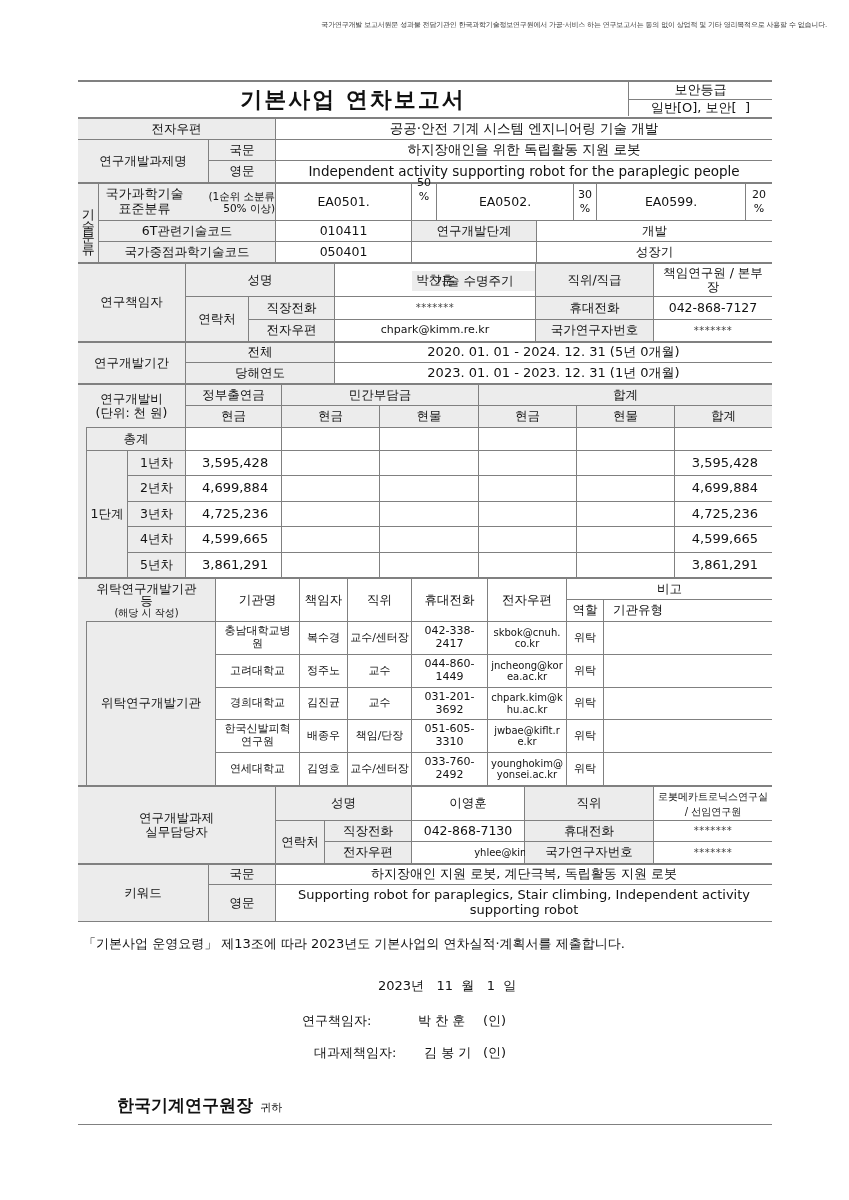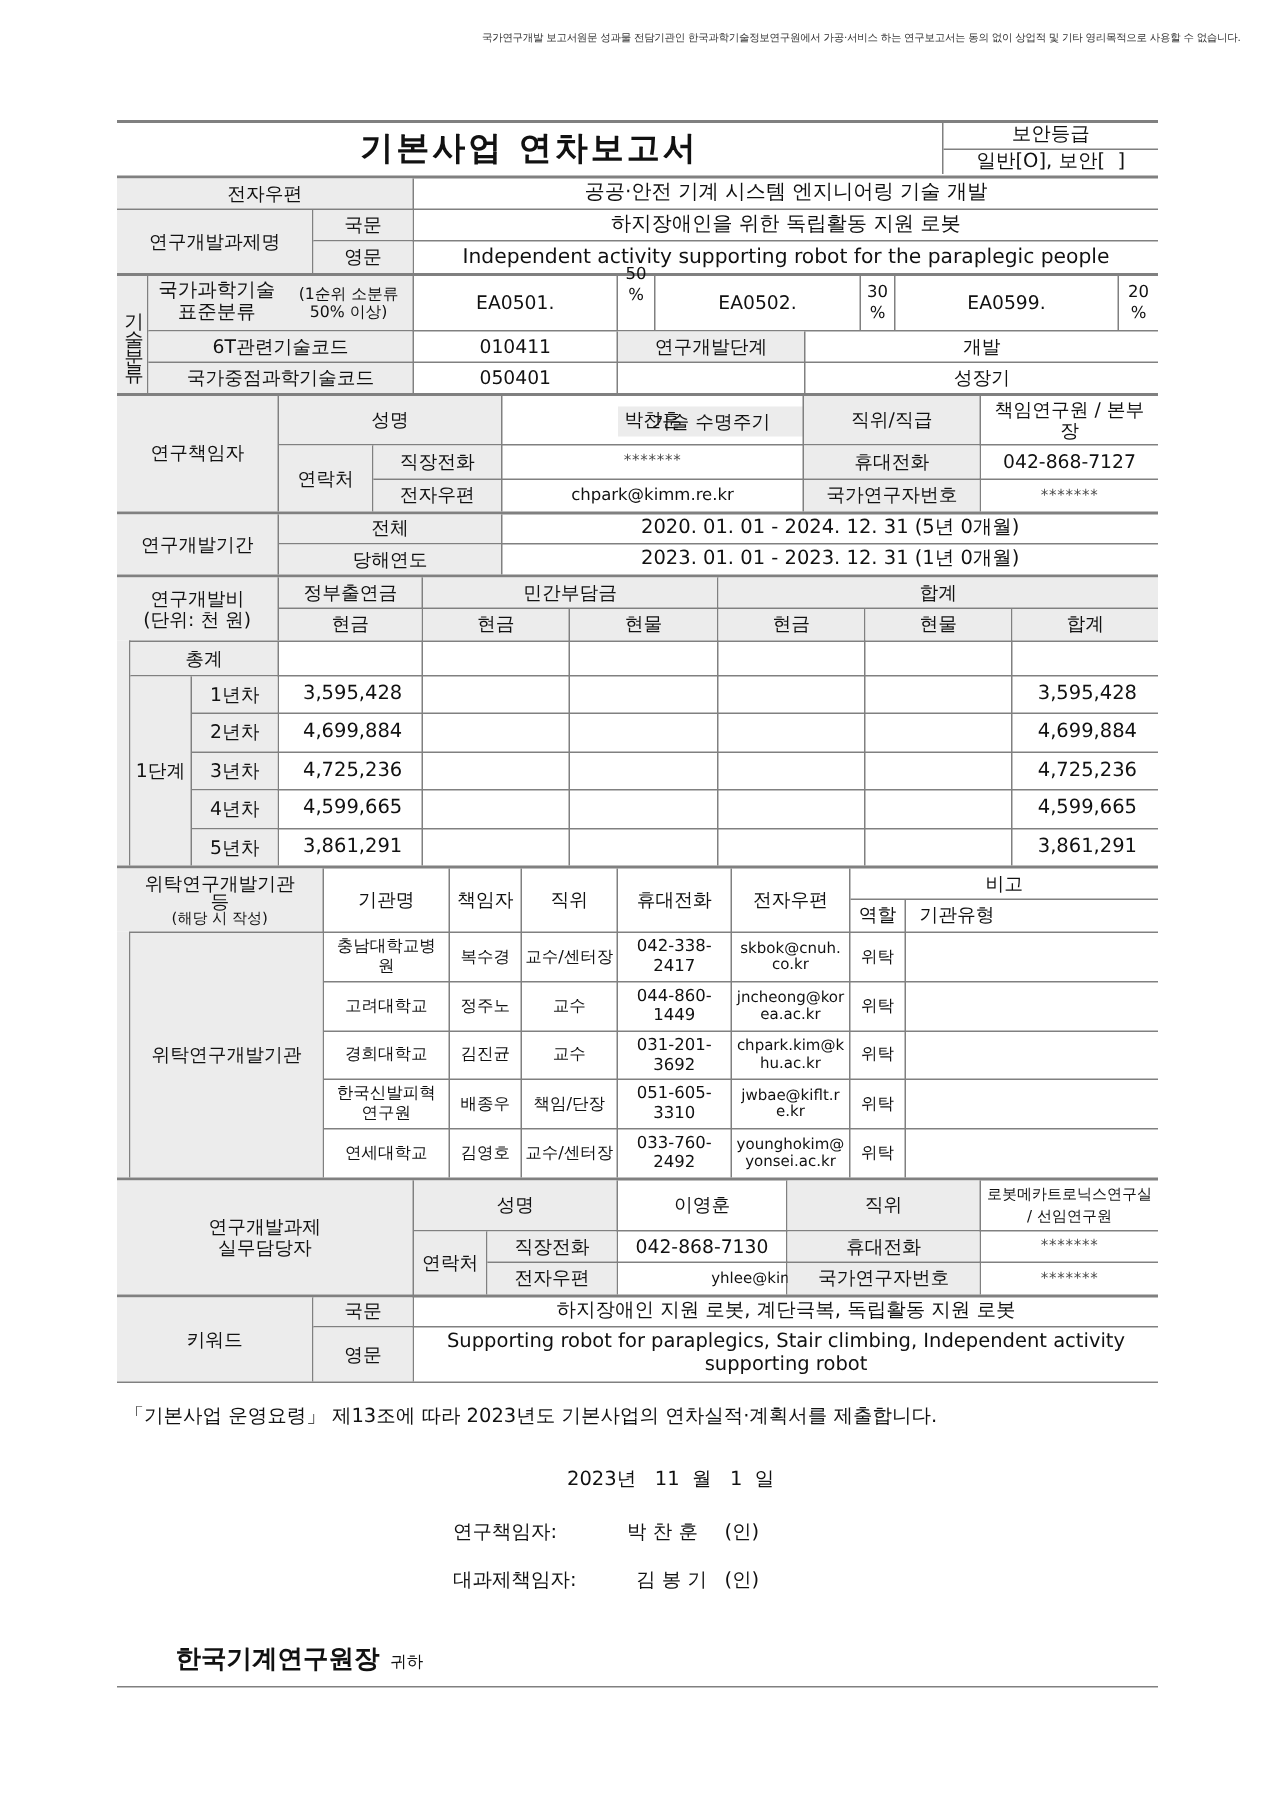--- a/index.html
+++ b/index.html
@@ -45,21 +45,21 @@
 <div class="c g" style="left:209px;top:161px;width:66px;height:21px;">영문</div>
 <div class="c" style="left:276px;top:161px;width:496px;height:21px;font-size:13.5px;">Independent activity supporting robot for the paraplegic people</div>
 <div class="hl" style="left:78px;top:182px;width:694px;height:2px;"></div>
 
 <div class="c g" style="left:78px;top:184px;width:20px;height:78px;flex-direction:column;font-size:13px;line-height:1.05;">
   <span style="writing-mode:vertical-rl;text-orientation:upright;letter-spacing:-1px;">기술분류</span>
 </div>
 <div class="vl" style="left:98px;top:184px;width:1px;height:78px;"></div>
 <div class="c g" style="left:99px;top:184px;width:176px;height:36px;">
   <span style="font-size:13px;">국가과학기술표준분류</span>
-  <span style="font-size:10.5px;">(1순위 소분류 50% 이상)</span>
+  <span style="font-size:10.5px;text-align:right;">(1순위 소분류 50% 이상)</span>
 </div>
 <div class="c" style="left:276px;top:184px;width:135px;height:36px;">EA0501.</div>
 <div class="vl" style="left:411px;top:184px;width:1px;height:36px;"></div>
 <div class="c pct" style="left:412px;top:172px;width:24px;height:36px;">50 %</div>
 <div class="vl" style="left:436px;top:184px;width:1px;height:36px;"></div>
 <div class="c" style="left:437px;top:184px;width:136px;height:36px;">EA0502.</div>
 <div class="vl" style="left:573px;top:184px;width:1px;height:36px;"></div>
 <div class="c pct" style="left:574px;top:184px;width:22px;height:36px;">30 %</div>
 <div class="vl" style="left:596px;top:184px;width:1px;height:36px;"></div>
 <div class="c" style="left:597px;top:184px;width:148px;height:36px;">EA0599.</div>
@@ -279,21 +279,21 @@
 <div class="hl" style="left:209px;top:884px;width:563px;height:1px;"></div>
 <div class="c g" style="left:209px;top:885px;width:66px;height:36px;">영문</div>
 <div class="c" style="left:276px;top:885px;width:496px;height:36px;font-size:13px;padding:0 4px;">Supporting robot for paraplegics, Stair climbing, Independent activity supporting robot</div>
 <div class="hl" style="left:78px;top:921px;width:694px;height:1px;"></div>
 
 <div class="body-text" style="left:83px;top:935px;font-size:13px;">「기본사업 운영요령」 제13조에 따라 2023년도 기본사업의 연차실적·계획서를 제출합니다.</div>
 <div class="body-text" style="left:378px;top:977px;white-space:pre;">2023년   11  월   1  일</div>
 <div class="body-text" style="left:302px;top:1012px;">연구책임자:</div>
 <div class="body-text" style="left:418px;top:1012px;">박 찬 훈</div>
 <div class="body-text" style="left:483px;top:1012px;">(인)</div>
-<div class="body-text" style="left:302px;top:1044px;">대과제책임자:</div>
+<div class="body-text" style="left:314px;top:1044px;">대과제책임자:</div>
 <div class="body-text" style="left:424px;top:1044px;">김 봉 기</div>
 <div class="body-text" style="left:483px;top:1044px;">(인)</div>
 
 <div class="body-text" style="left:117px;top:1094px;">
   <span style="font-size:17px;font-weight:bold;">한국기계연구원장</span>
   <span style="font-size:11px;margin-left:3px;">귀하</span>
 </div>
 <div class="hl" style="left:78px;top:1124px;width:694px;height:1px;"></div>
 
 </body></html>

